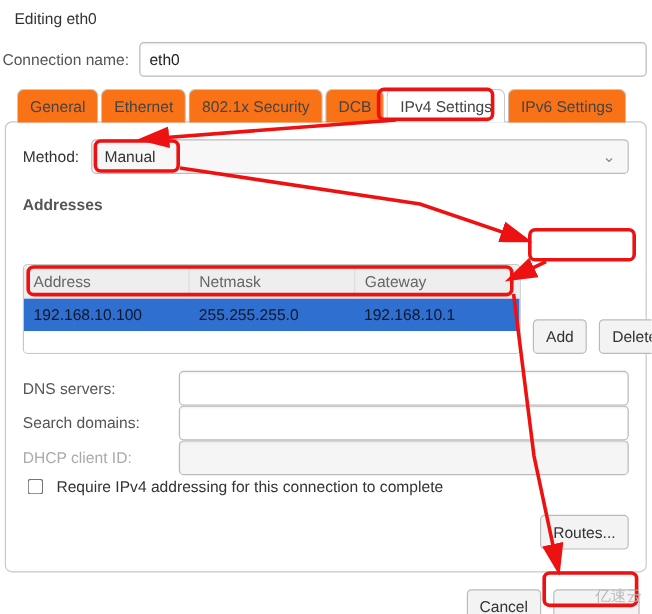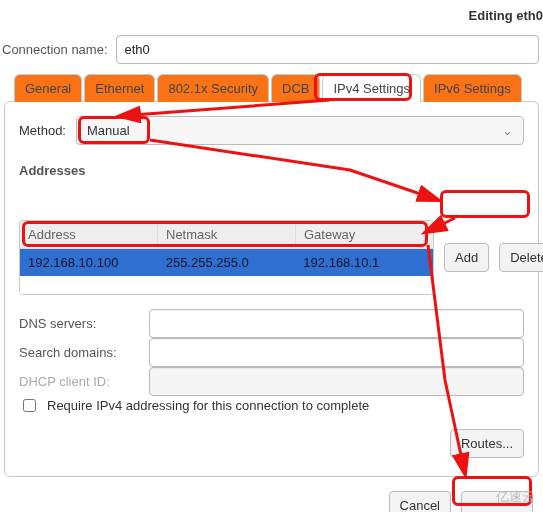--- a/index.html
+++ b/index.html
@@ -1,17 +1,17 @@
 <!DOCTYPE html>
 <html><head>
 <meta charset="utf-8">
 <style>
   * { box-sizing: border-box; font-family: sans-serif; font-size: 13px; }
   body { margin: 0; padding: 0; width: 543px; background: #fff; color: #333; }
-  .window-title { text-align: right; font-weight: bold; padding: 8px 0; }
+  .window-title { text-align: left; font-weight: normal; padding: 8px 12px; }
   .conn-row { display: flex; align-items: center; gap: 8px; padding: 4px 4px 10px 2px; }
   .conn-row label { color: #555; }
   .text-input {
     flex: 1; border: 1px solid #bbb; border-radius: 4px; padding: 6px 8px;
     background: #fff; color: #222; box-shadow: inset 0 1px 2px rgba(0,0,0,.06);
   }
   .tabs { display: flex; gap: 2px; padding: 0 14px; position: relative; }
   .tab {
     border: 1px solid #c8c8c8; border-bottom: none; border-radius: 6px 6px 0 0;
     padding: 6px 10px; background: #f97316; cursor: pointer; color: #444;
@@ -21,21 +21,21 @@
     border: 1px solid #c8c8c8; border-radius: 6px; margin: 0 4px; padding: 14px 14px 18px 14px;
     margin-top: -1px; background: #fff;
   }
   .method-row { display: flex; align-items: center; gap: 10px; margin-bottom: 18px; }
   .combo {
     flex: 1; display: flex; align-items: center; justify-content: space-between;
     border: 1px solid #bbb; border-radius: 4px; padding: 6px 10px; background: #f7f7f7; cursor: pointer;
   }
   .combo .chev { color: #888; }
   .section-title { font-weight: bold; color: #555; margin-bottom: 6px; }
-  .addr-area { display: flex; gap: 10px; align-items: center; margin-top: 42px; }
+  .addr-area { display: flex; gap: 10px; align-items: flex-end; margin-top: 42px; }
   .addr-table { flex: 1; border: 1px solid #c8c8c8; border-radius: 4px; overflow: hidden; }
   .addr-head { display: flex; background: #eee; border-bottom: 1px solid #ddd; }
   .addr-head > div { flex: 1; padding: 6px 8px; color: #666; border-right: 1px solid #ddd; }
   .addr-head > div:last-child { border-right: none; }
   .addr-row { display: flex; background: #2f6fd0; color: #0f172a; }
   .addr-row > div { flex: 1; padding: 6px 8px; }
   .addr-spacer { height: 18px; background: #fff; }
   .side-btns { display: flex; flex-direction: row; gap: 10px; width: 80px; }
   .btn {
     border: 1px solid #bbb; border-radius: 4px; padding: 6px 10px; background: #f3f3f3;

